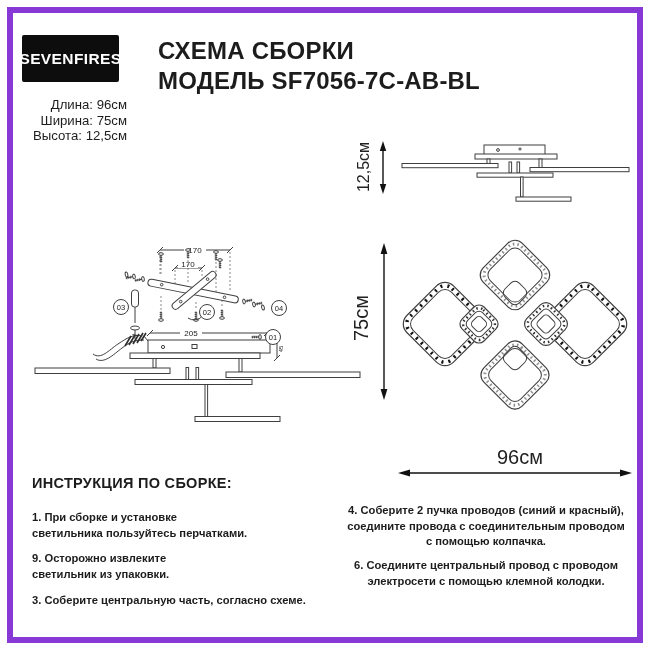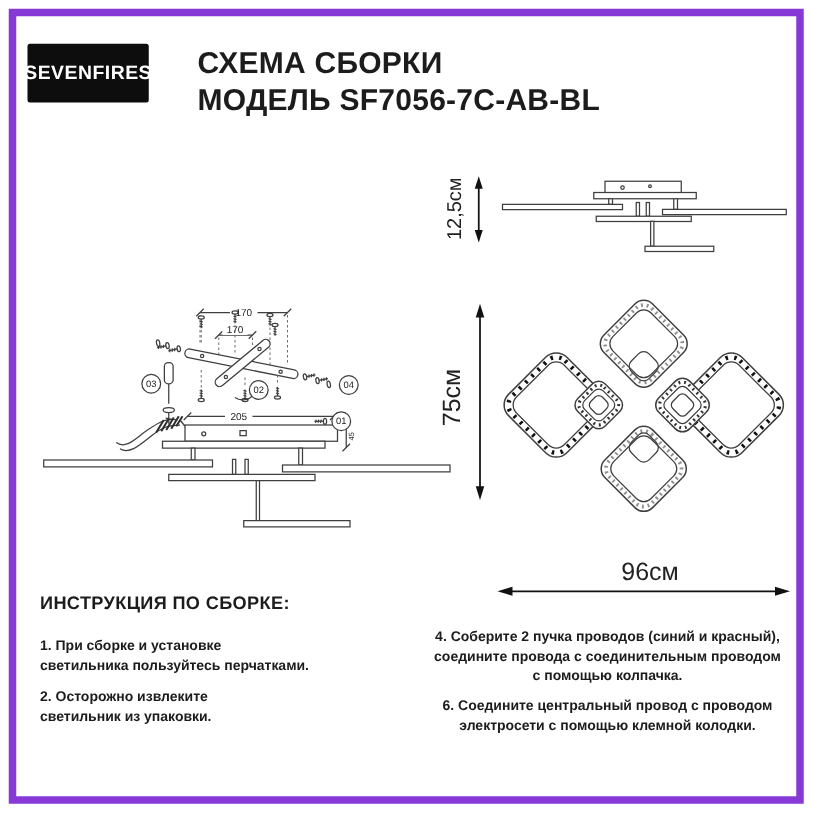--- a/index.html
+++ b/index.html
@@ -44,20 +44,25 @@
   <div class="logo">
     <span class="b">SEVEN</span>
       <span class="r">FIRES</span>
   </div>
 
   <div class="title">
     <div>СХЕМА СБОРКИ</div>
     <div>МОДЕЛЬ SF7056-7C-AB-BL</div>
   </div>
 
+  <div class="specs">
+    <div>Длина: 96см</div>
+    <div>Ширина: 75см</div>
+    <div>Высота: 12,5см</div>
+  </div>
 
   <svg style="left:350px;top:128px" width="290" height="100" viewBox="0 0 290 100">
     <g>
       <line class="dimline" x1="33" y1="17" x2="33" y2="62"></line>
       <polygon class="dimhead" points="33,13 29.8,23 36.2,23"></polygon>
       <polygon class="dimhead" points="33,66 29.8,56 36.2,56"></polygon>
       <text class="dimtext" font-size="16" text-anchor="middle" transform="translate(19,39) rotate(-90)">12,5см</text>
     </g>
     <g stroke="#3f3f3f" stroke-width="1" fill="#fff">
       <rect x="134" y="17" width="61" height="11"></rect>
@@ -260,22 +265,23 @@
       <circle cx="243" cy="109" r="7.5" class="techw"></circle>
       <text class="callout" x="243" y="111.6">01</text>
     </g>
   </svg>
 
   <div class="instr-head">ИНСТРУКЦИЯ ПО СБОРКЕ:</div>
 
   <div class="instr-col col-left">
     <div class="item">1. При сборке и установке
 светильника пользуйтесь перчатками.</div>
-    <div class="item">2. Осторожно извлеките
+    <div class="item">9. Осторожно извлеките
 светильник из упаковки.</div>
+    <div class="item">3. Соберите центральную часть, согласно схеме.</div>
   </div>
 
   <div class="instr-col col-right">
     <div class="item">4. Соберите 2 пучка проводов (синий и красный),
 соедините провода с соединительным проводом
 с помощью колпачка.</div>
     <div class="item">6. Соедините центральный провод с проводом
 электросети с помощью клемной колодки.</div>
   </div>
 </div>

